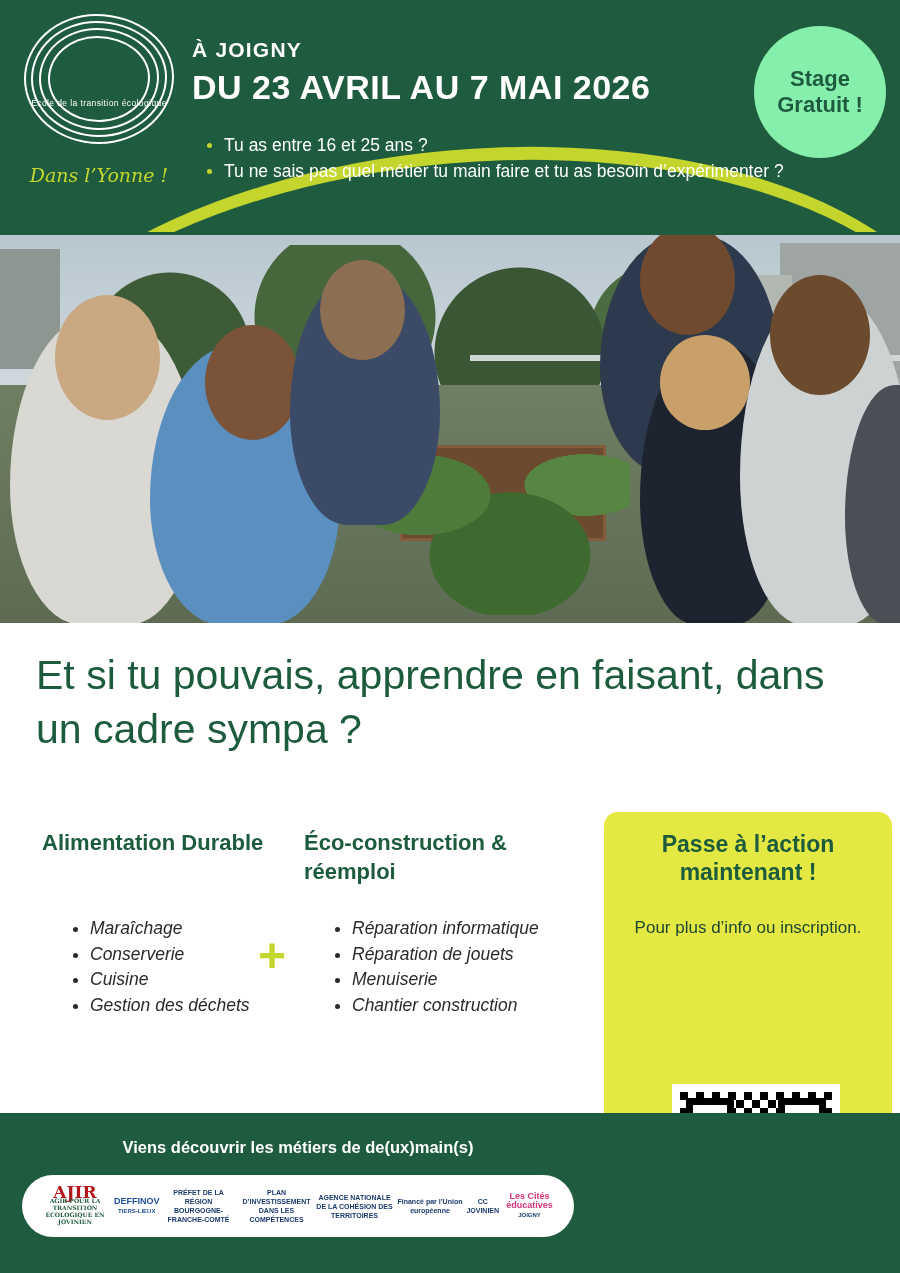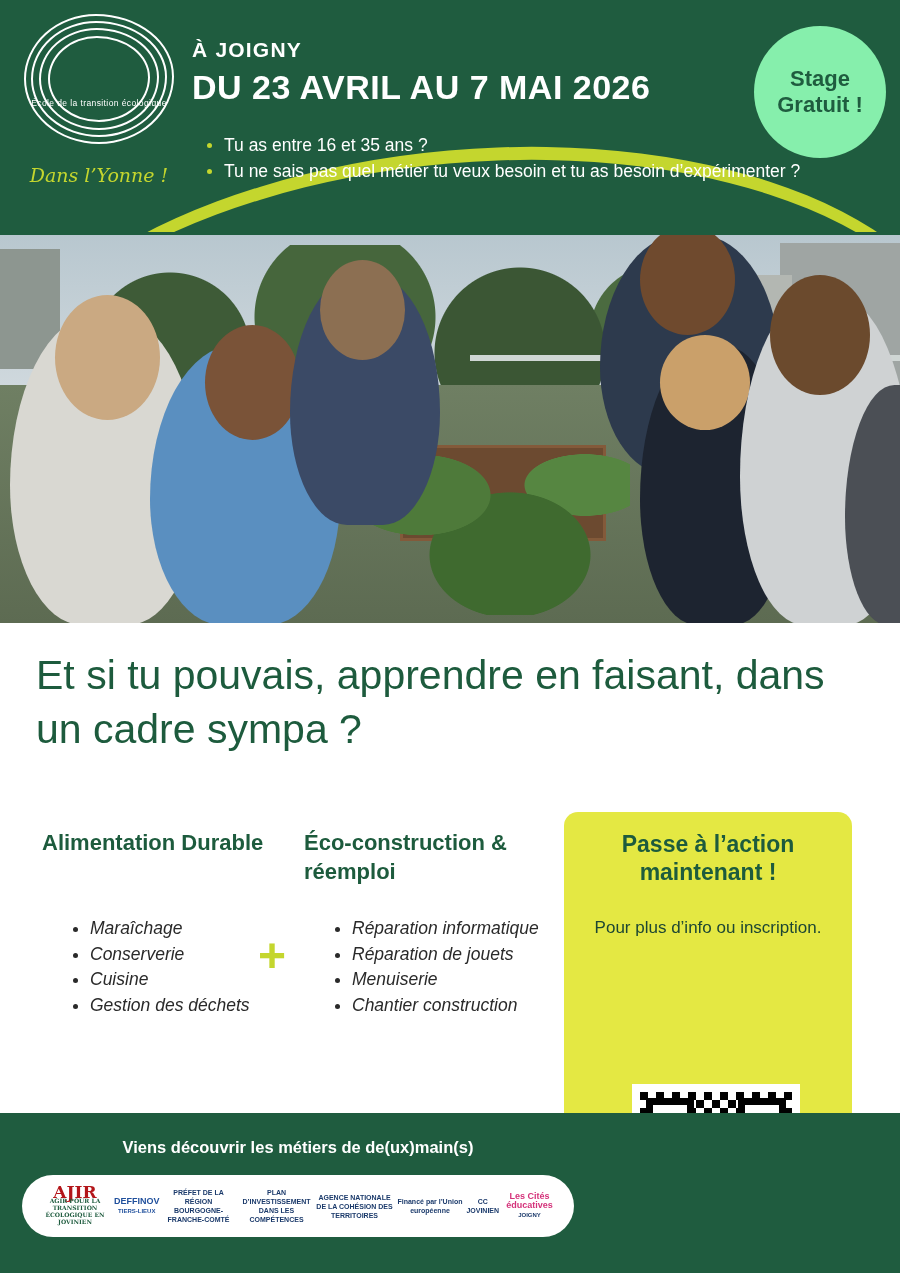--- a/index.html
+++ b/index.html
@@ -256,21 +256,21 @@
     left: 258px; top: 932px;
     font-size: 48px;
     font-weight: bold;
     color: #c4d62e;
     line-height: 48px;
   }
 
   
   .cta {
     position: absolute;
-    left: 564px; top: 812px;
+    left: 604px; top: 812px;
     width: 288px; height: 440px;
     background: #e4e843;
     border-radius: 14px;
     text-align: center;
   }
   .cta-title {
     margin-top: 18px;
     font-size: 23px;
     font-weight: bold;
     color: #1d5b3d;
@@ -368,22 +368,22 @@
     <div class="logo-sub">École de la transition écologique</div>
   </div>
   <div class="logo-yonne">Dans l’Yonne !</div>
 </div>
 
 <div class="city">À JOIGNY</div>
 <div class="dates">DU 23 AVRIL AU 7 MAI 2026</div>
 
 <div class="bullets">
   <ul>
-    <li>Tu as entre 16 et 35 ans ?</li>
-    <li>Tu ne sais pas quel métier tu veux besoin et tu as besoin d’expérimenter ?</li>
+    <li>Tu as entre 16 et 25 ans ?</li>
+    <li>Tu ne sais pas quel métier tu main faire et tu as besoin d’expérimenter ?</li>
   </ul>
 </div>
 
 <div class="badge">
   <span>Stage Gratuit !</span>
 </div>
 
 <div class="photo">
   <div class="sky"></div>
   <div class="trees"></div>

